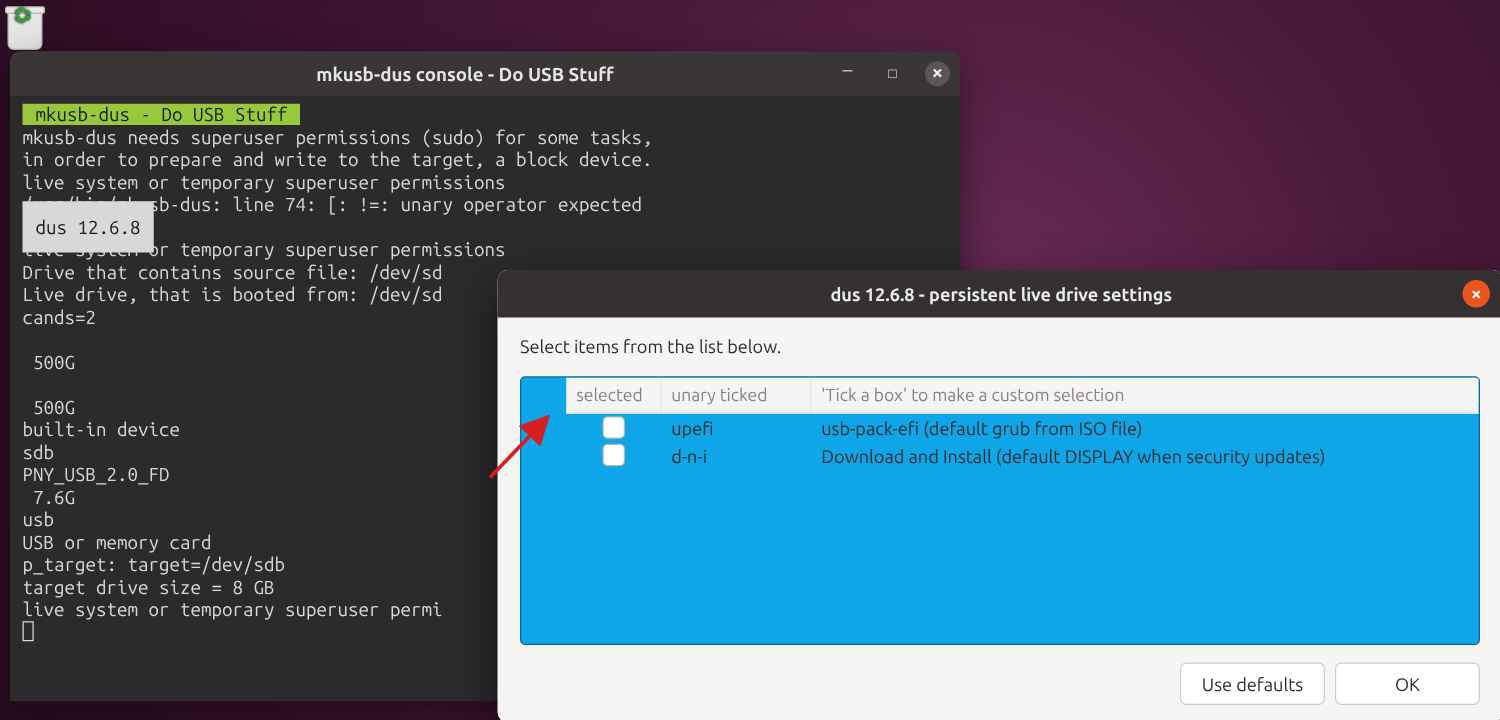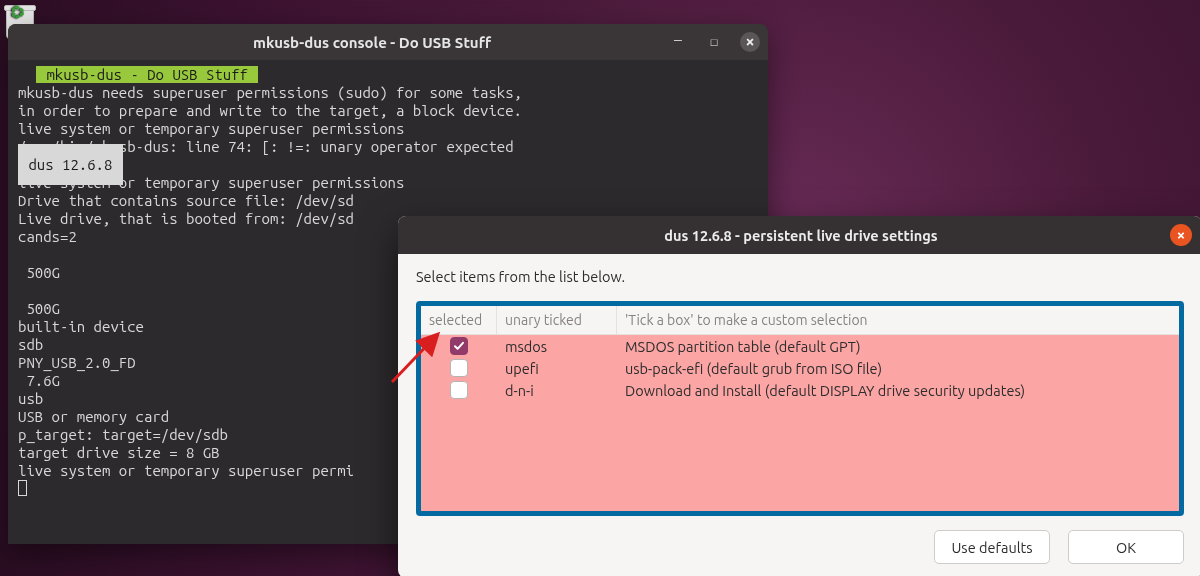--- a/index.html
+++ b/index.html
@@ -40,21 +40,21 @@
   }
   .trash .arrows {
     position: absolute; top: 1px; left: 10px;
     font-size: 18px; color: #3aa13a; line-height: 1;
     transform: rotate(90deg);
   }
 
   
   .terminal {
     position: absolute;
-    top: 24px; left: 8px;
+    top: 41px; left: 8px;
     width: 760px; height: 520px;
     background: #2d2a2e;
     border-radius: 8px 8px 0 0;
     box-shadow: 0 10px 30px rgba(0,0,0,.45);
     display: flex; flex-direction: column;
   }
   .tbar {
     height: 36px;
     background: #3a3637;
     border-radius: 8px 8px 0 0;
@@ -81,21 +81,21 @@
     flex: 1;
     background: #2d2a2e;
     color: #d8d8d8;
     font-family: "Ubuntu Mono","DejaVu Sans Mono",Consolas,monospace;
     font-size: 15px;
     line-height: 18px;
     padding: 6px 10px;
     white-space: pre;
     overflow: hidden;
   }
-  .hl1 { background: #98c93c; color: #1a1a1a; padding: 0 2px; margin-left: 18px; }
+  .hl1 { background: #98c93c; color: #1a1a1a; padding: 0 2px; }
   .hl2 { background: #d8d8d8; color: #1a1a1a; padding: 12px 2px; }
   .cursor { display: inline-block; width: 9px; height: 16px; border: 1px solid #d8d8d8; vertical-align: -2px; }
 
   
   .dialog {
     position: absolute;
     top: 216px; left: 398px;
     width: 804px; height: 362px;
     background: #f6f5f4;
     border-radius: 8px;
@@ -119,26 +119,27 @@
     background: #e95420;
     display: inline-flex; align-items: center; justify-content: center;
     color: #fff; font-size: 15px; cursor: pointer;
   }
   .d-close::before { content: "×"; position: relative; top: -1px; }
 
   .dbody { flex: 1; padding: 14px 18px 14px 18px; display: flex; flex-direction: column; }
   .prompt { font-size: 14.5px; color: #2c2c2c; margin-bottom: 16px; }
 
   .list {
-    border: 5px solid #0369a1;
-    background: #fca5a5;
+    border: 1px solid #0369a1;
+    background: #0ea5e9;
     border-radius: 4px;
     flex: 1;
     display: flex; flex-direction: column;
     overflow: hidden;
+    padding-left: 36px;
   }
   .list-head {
     display: flex;
     background: #f6f5f4;
     color: #878280;
     font-size: 14px;
     border-bottom: 1px solid #e4e1de;
   }
   .col-sel { width: 76px; padding: 6px 8px; border-right: 1px solid #e4e1de; }
   .col-tick { width: 120px; padding: 6px 8px; border-right: 1px solid #e4e1de; }
@@ -165,21 +166,21 @@
     cursor: pointer;
   }
   .chk.checked {
     background: #923a6a;
     border-color: #923a6a;
   }
   .chk.checked svg { display: block; }
   .chk svg { display: none; width: 12px; height: 12px; }
 
   .btns {
-    display: flex; gap: 18px; justify-content: flex-end;
+    display: flex; gap: 8px; justify-content: flex-end;
     padding-top: 14px;
     align-items: flex-end;
   }
   .btn {
     min-width: 116px;
     height: 34px;
     border: 1px solid #cfcbc8;
     background: #ffffff;
     border-radius: 5px;
     font-size: 14.5px;
@@ -254,42 +255,31 @@
     <div class="prompt">Select items from the list below.</div>
     <div class="list">
       <div class="list-head">
         <div class="col-sel">selected</div>
         <div class="col-tick">unary ticked</div>
         <div class="col-desc">'Tick a box' to make a custom selection</div>
       </div>
       <div class="list-rows" id="rows">
           <div class="row">
             <div class="cell-sel">
-              <span class="chk checked">
-                <svg viewBox="0 0 12 12">
-                  <path d="M2 6.2 L4.6 8.8 L10 2.8" stroke="#fff" stroke-width="2" fill="none" stroke-linecap="round" stroke-linejoin="round"></path>
-                </svg>
-              </span>
-            </div>
-            <div class="cell-tick">msdos</div>
-            <div class="cell-desc">MSDOS partition table (default GPT)</div>
-          </div>
-          <div class="row">
-            <div class="cell-sel">
               <span class="chk"></span>
             </div>
             <div class="cell-tick">upefi</div>
             <div class="cell-desc">usb-pack-efi       (default grub from ISO file)</div>
           </div>
           <div class="row">
             <div class="cell-sel">
               <span class="chk"></span>
             </div>
             <div class="cell-tick">d-n-i</div>
-            <div class="cell-desc">Download and Install  (default DISPLAY drive security updates)</div>
+            <div class="cell-desc">Download and Install  (default DISPLAY when security updates)</div>
           </div>
         </div>
     </div>
     <div class="btns">
       <div class="btn">Use defaults</div>
       <div class="btn">OK</div>
     </div>
   </div>
 </div>
 

